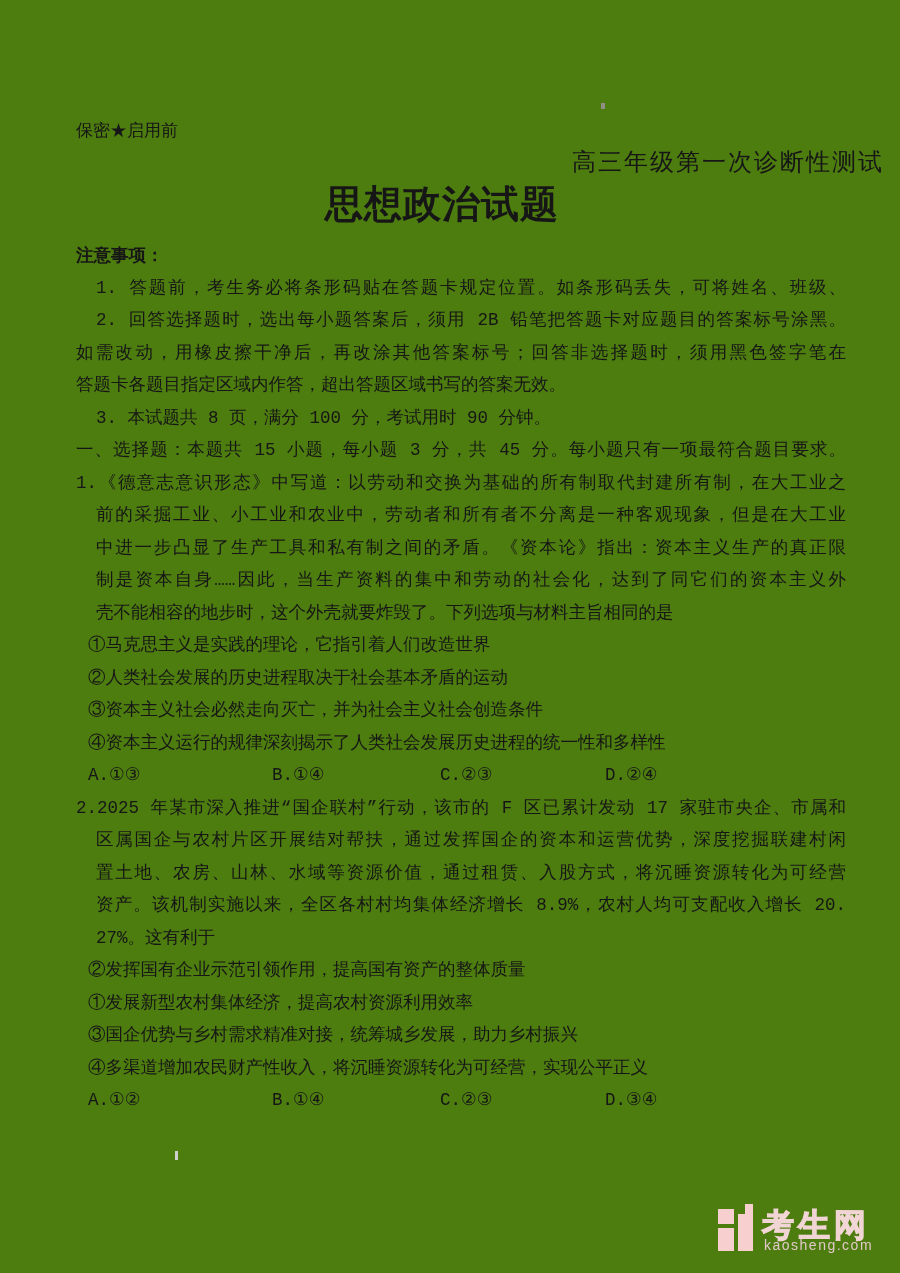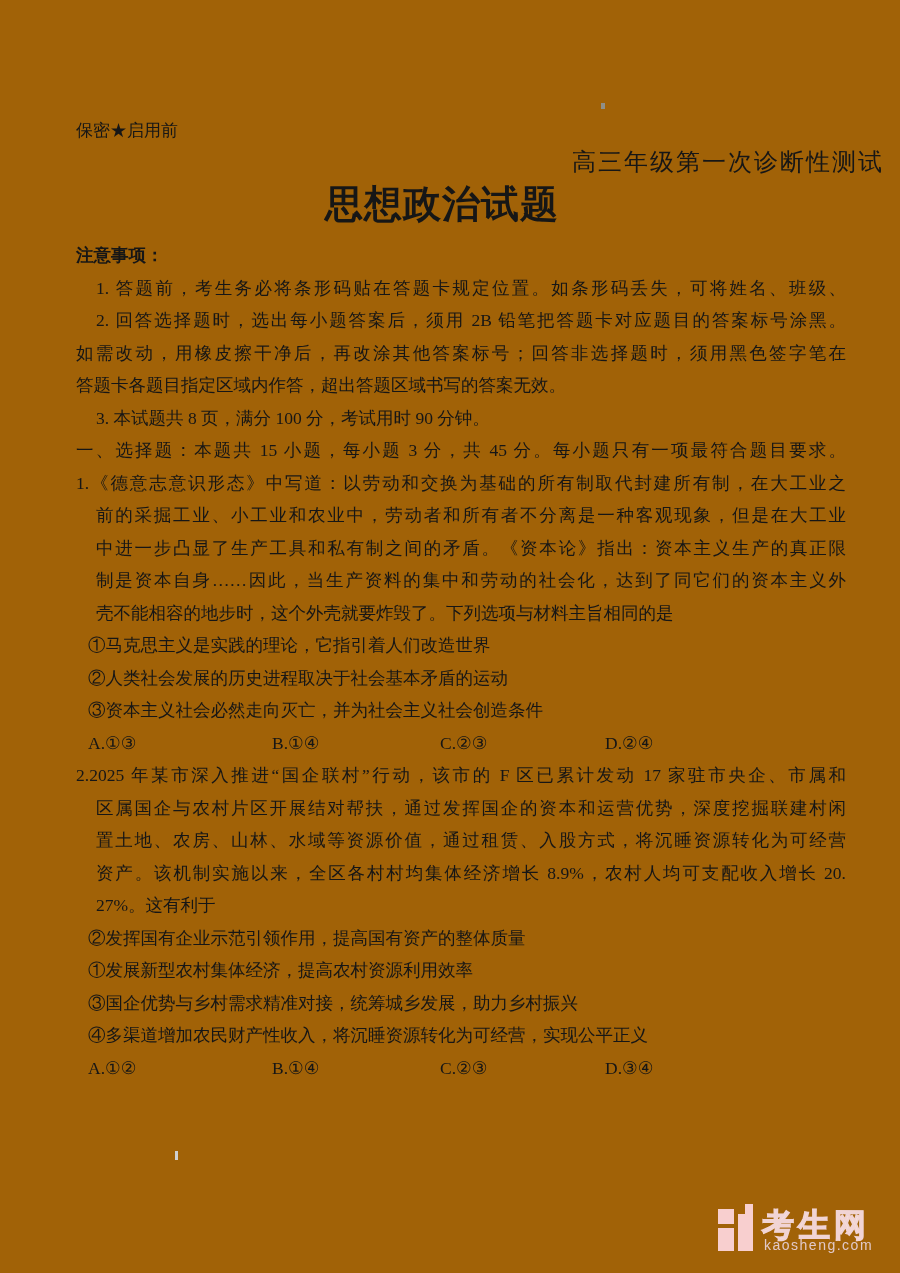--- a/index.html
+++ b/index.html
@@ -1,32 +1,32 @@
 <!DOCTYPE html>
 <html><head>
 <meta charset="utf-8">
 <style>
   html, body { margin:0; padding:0; background:#ffffff; }
   .page {
     position:relative; width:900px; height:1273px; margin:0 auto;
-    background:#a16207; color:#161616; overflow:hidden;
+    background:#4d7c0f; color:#161616; overflow:hidden;
     font-family:"Liberation Serif","DejaVu Serif",serif;
   }
   .security { position:absolute; left:76px; top:119px; font-size:17px; }
   .subtitle {
     position:absolute; left:0; top:146px; width:884px; text-align:right;
     font-size:24px; letter-spacing:2px;
   }
   .title {
     position:absolute; left:0; top:179px; width:884px; text-align:center;
     font-size:38px; font-weight:bold; letter-spacing:1px;
     font-family:"Liberation Sans","DejaVu Sans",sans-serif;
   }
   .body { position:absolute; left:76px; top:239px; width:770px; font-size:17.5px; }
-  .ln { height:32.5px; line-height:32.5px; white-space:nowrap; }
+  .ln { height:32.5px; line-height:32.5px; white-space:nowrap;font-family:Liberation Mono, monospace; }
   .j { white-space:normal; text-align:justify; text-align-last:justify; }
   .ind { padding-left:20px; }
   .ind2 { padding-left:12px; }
   .notes-h { font-family:"Liberation Sans","DejaVu Sans",sans-serif; font-weight:bold; }
   .choices span { display:inline-block; }
   .c0 { width:184px; } .c1 { width:168px; } .c2 { width:165px; }
 
   .speck1 { position:absolute; left:601px; top:103px; width:4px; height:6px; background:#8f8f88; }
   .speck2 { position:absolute; left:175px; top:1151px; width:3px; height:9px; background:#cfcfcf; }
 
@@ -71,20 +71,21 @@
     <div class="ln j">一、选择题：本题共 15 小题，每小题 3 分，共 45 分。每小题只有一项最符合题目要求。</div>
 
     <div class="ln j">1.《德意志意识形态》中写道：以劳动和交换为基础的所有制取代封建所有制，在大工业之</div>
     <div class="ln ind j">前的采掘工业、小工业和农业中，劳动者和所有者不分离是一种客观现象，但是在大工业</div>
     <div class="ln ind j">中进一步凸显了生产工具和私有制之间的矛盾。《资本论》指出：资本主义生产的真正限</div>
     <div class="ln ind j">制是资本自身……因此，当生产资料的集中和劳动的社会化，达到了同它们的资本主义外</div>
     <div class="ln ind">壳不能相容的地步时，这个外壳就要炸毁了。下列选项与材料主旨相同的是</div>
     <div class="ln ind2">①马克思主义是实践的理论，它指引着人们改造世界</div>
     <div class="ln ind2">②人类社会发展的历史进程取决于社会基本矛盾的运动</div>
     <div class="ln ind2">③资本主义社会必然走向灭亡，并为社会主义社会创造条件</div>
+    <div class="ln ind2">④资本主义运行的规律深刻揭示了人类社会发展历史进程的统一性和多样性</div>
     <div class="ln ind2 choices">
       <span class="c0">A.①③</span><span class="c1">B.①④</span><span class="c2">C.②③</span><span>D.②④</span>
     </div>
 
     <div class="ln j">2.2025 年某市深入推进“国企联村”行动，该市的 F 区已累计发动 17 家驻市央企、市属和</div>
     <div class="ln ind j">区属国企与农村片区开展结对帮扶，通过发挥国企的资本和运营优势，深度挖掘联建村闲</div>
     <div class="ln ind j">置土地、农房、山林、水域等资源价值，通过租赁、入股方式，将沉睡资源转化为可经营</div>
     <div class="ln ind j">资产。该机制实施以来，全区各村村均集体经济增长 8.9%，农村人均可支配收入增长 20.</div>
     <div class="ln ind">27%。这有利于</div>
     <div class="ln ind2">②发挥国有企业示范引领作用，提高国有资产的整体质量</div>

